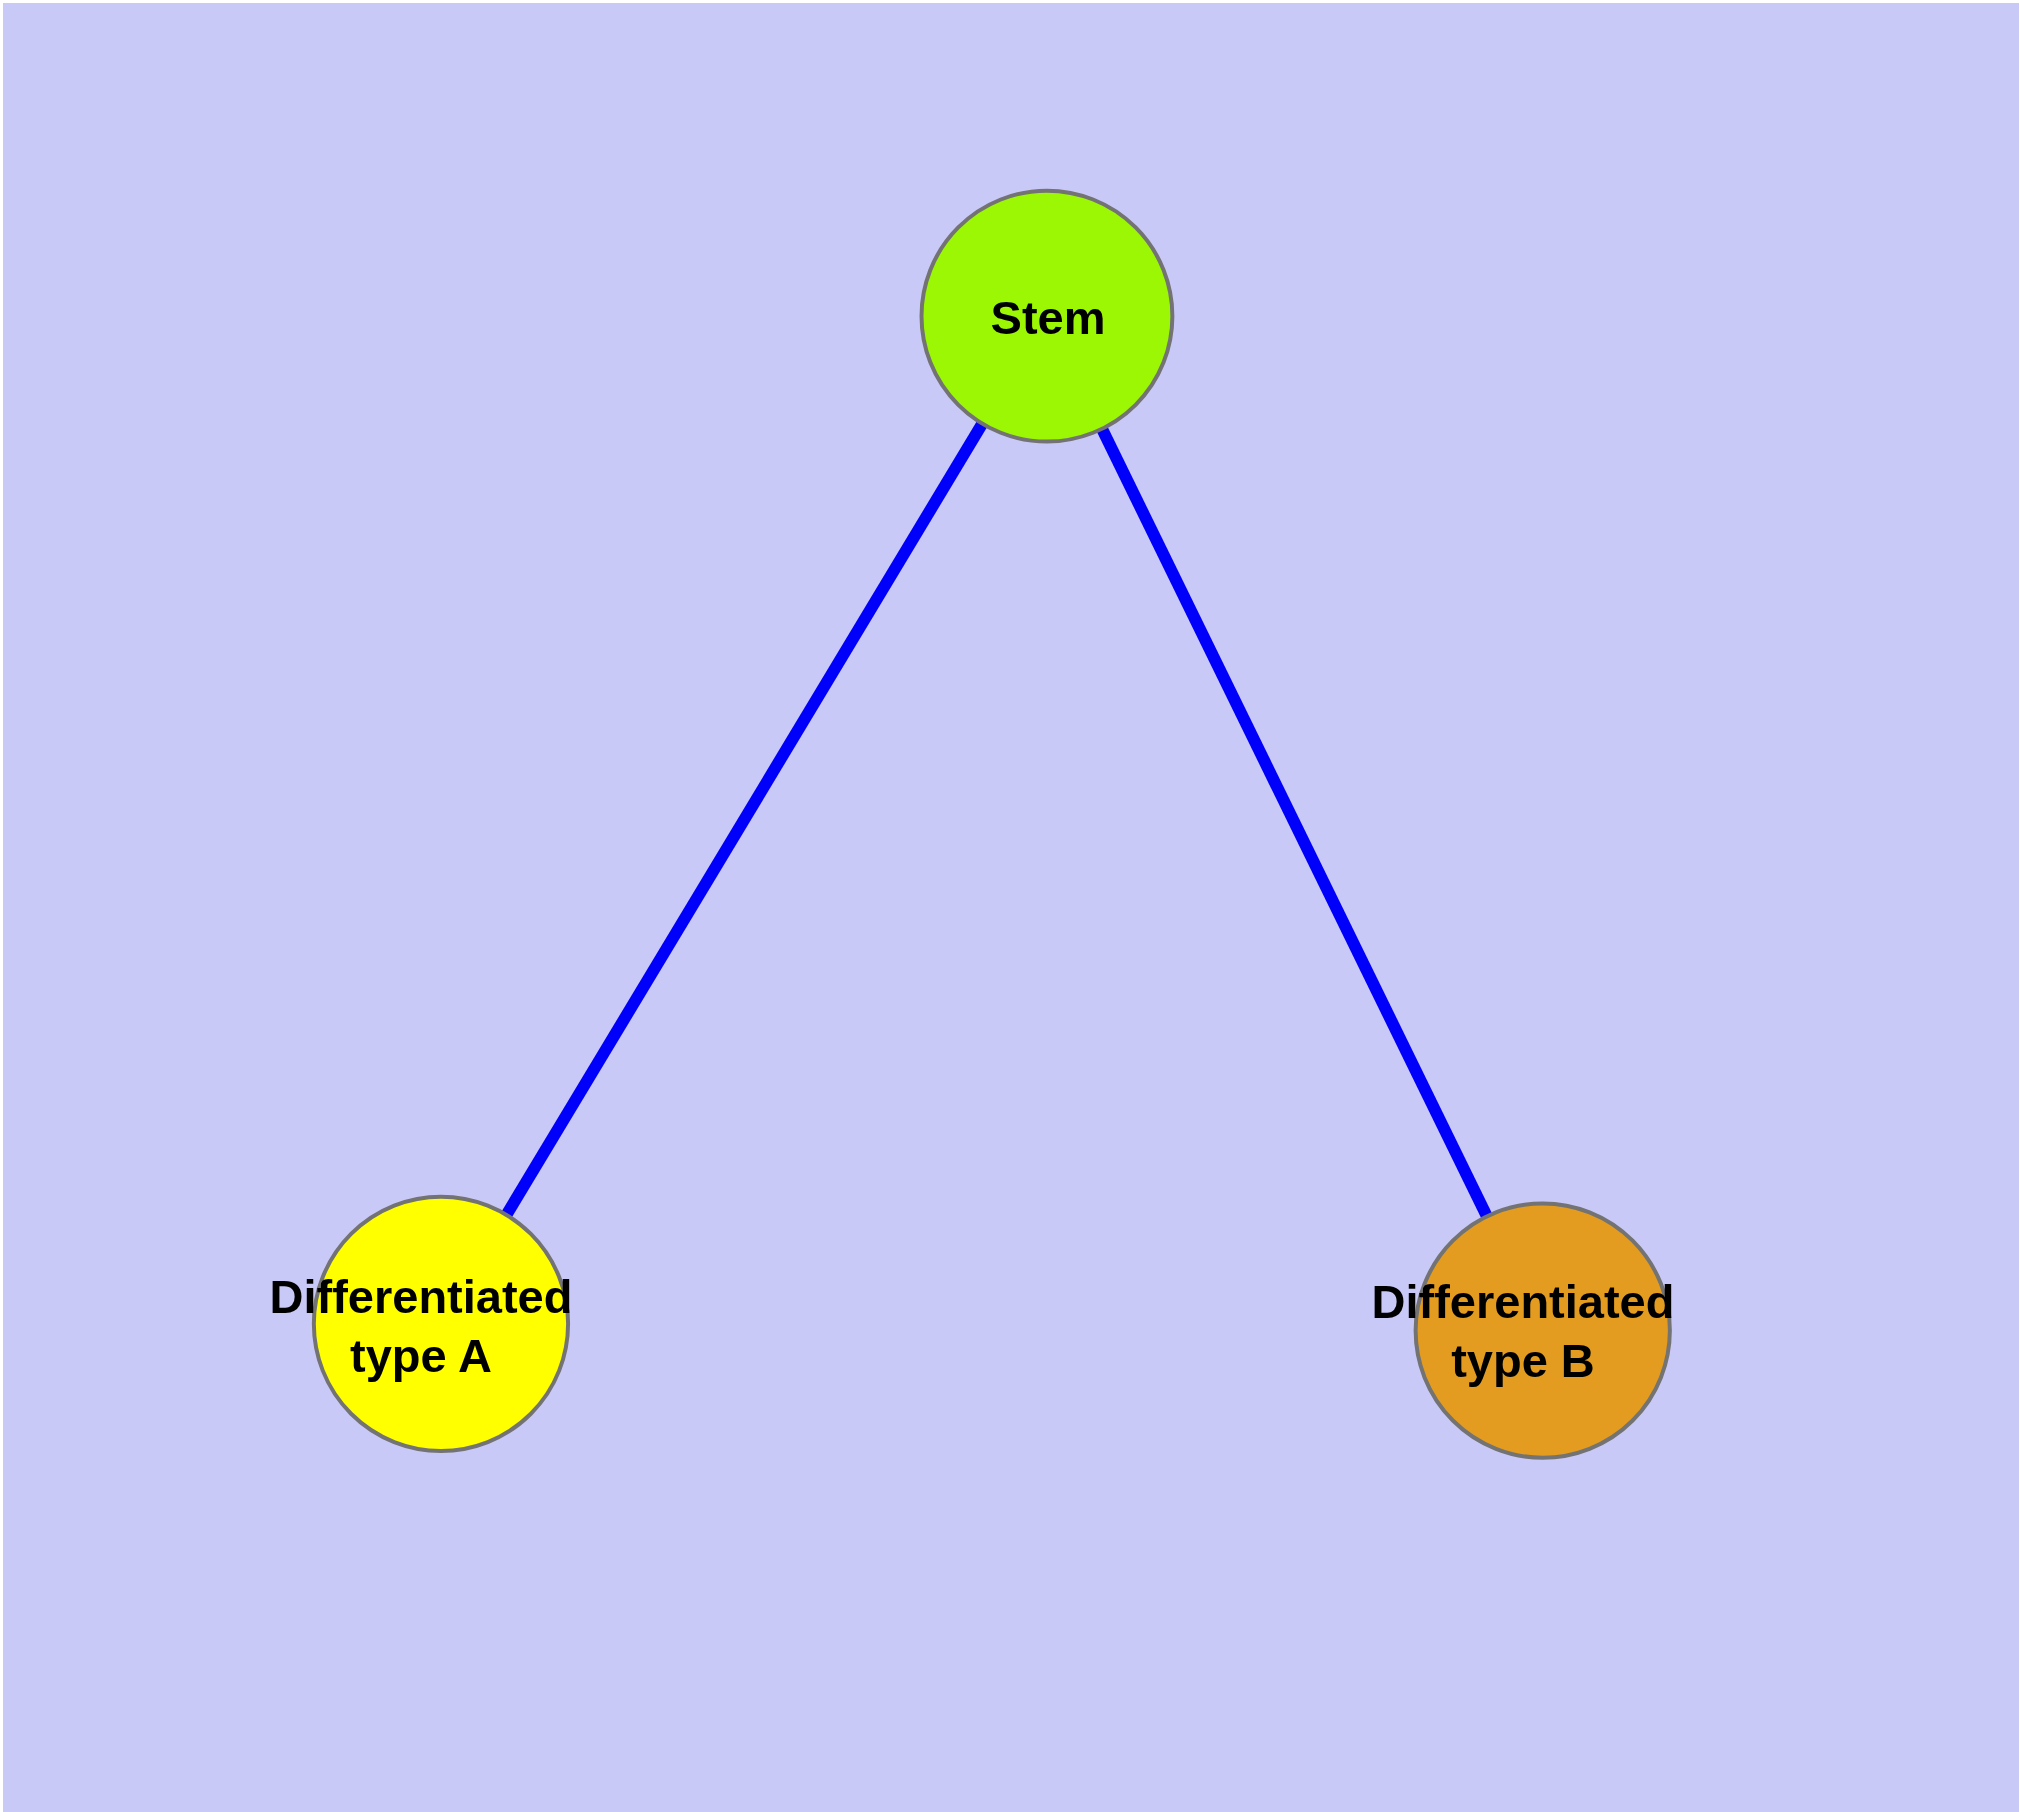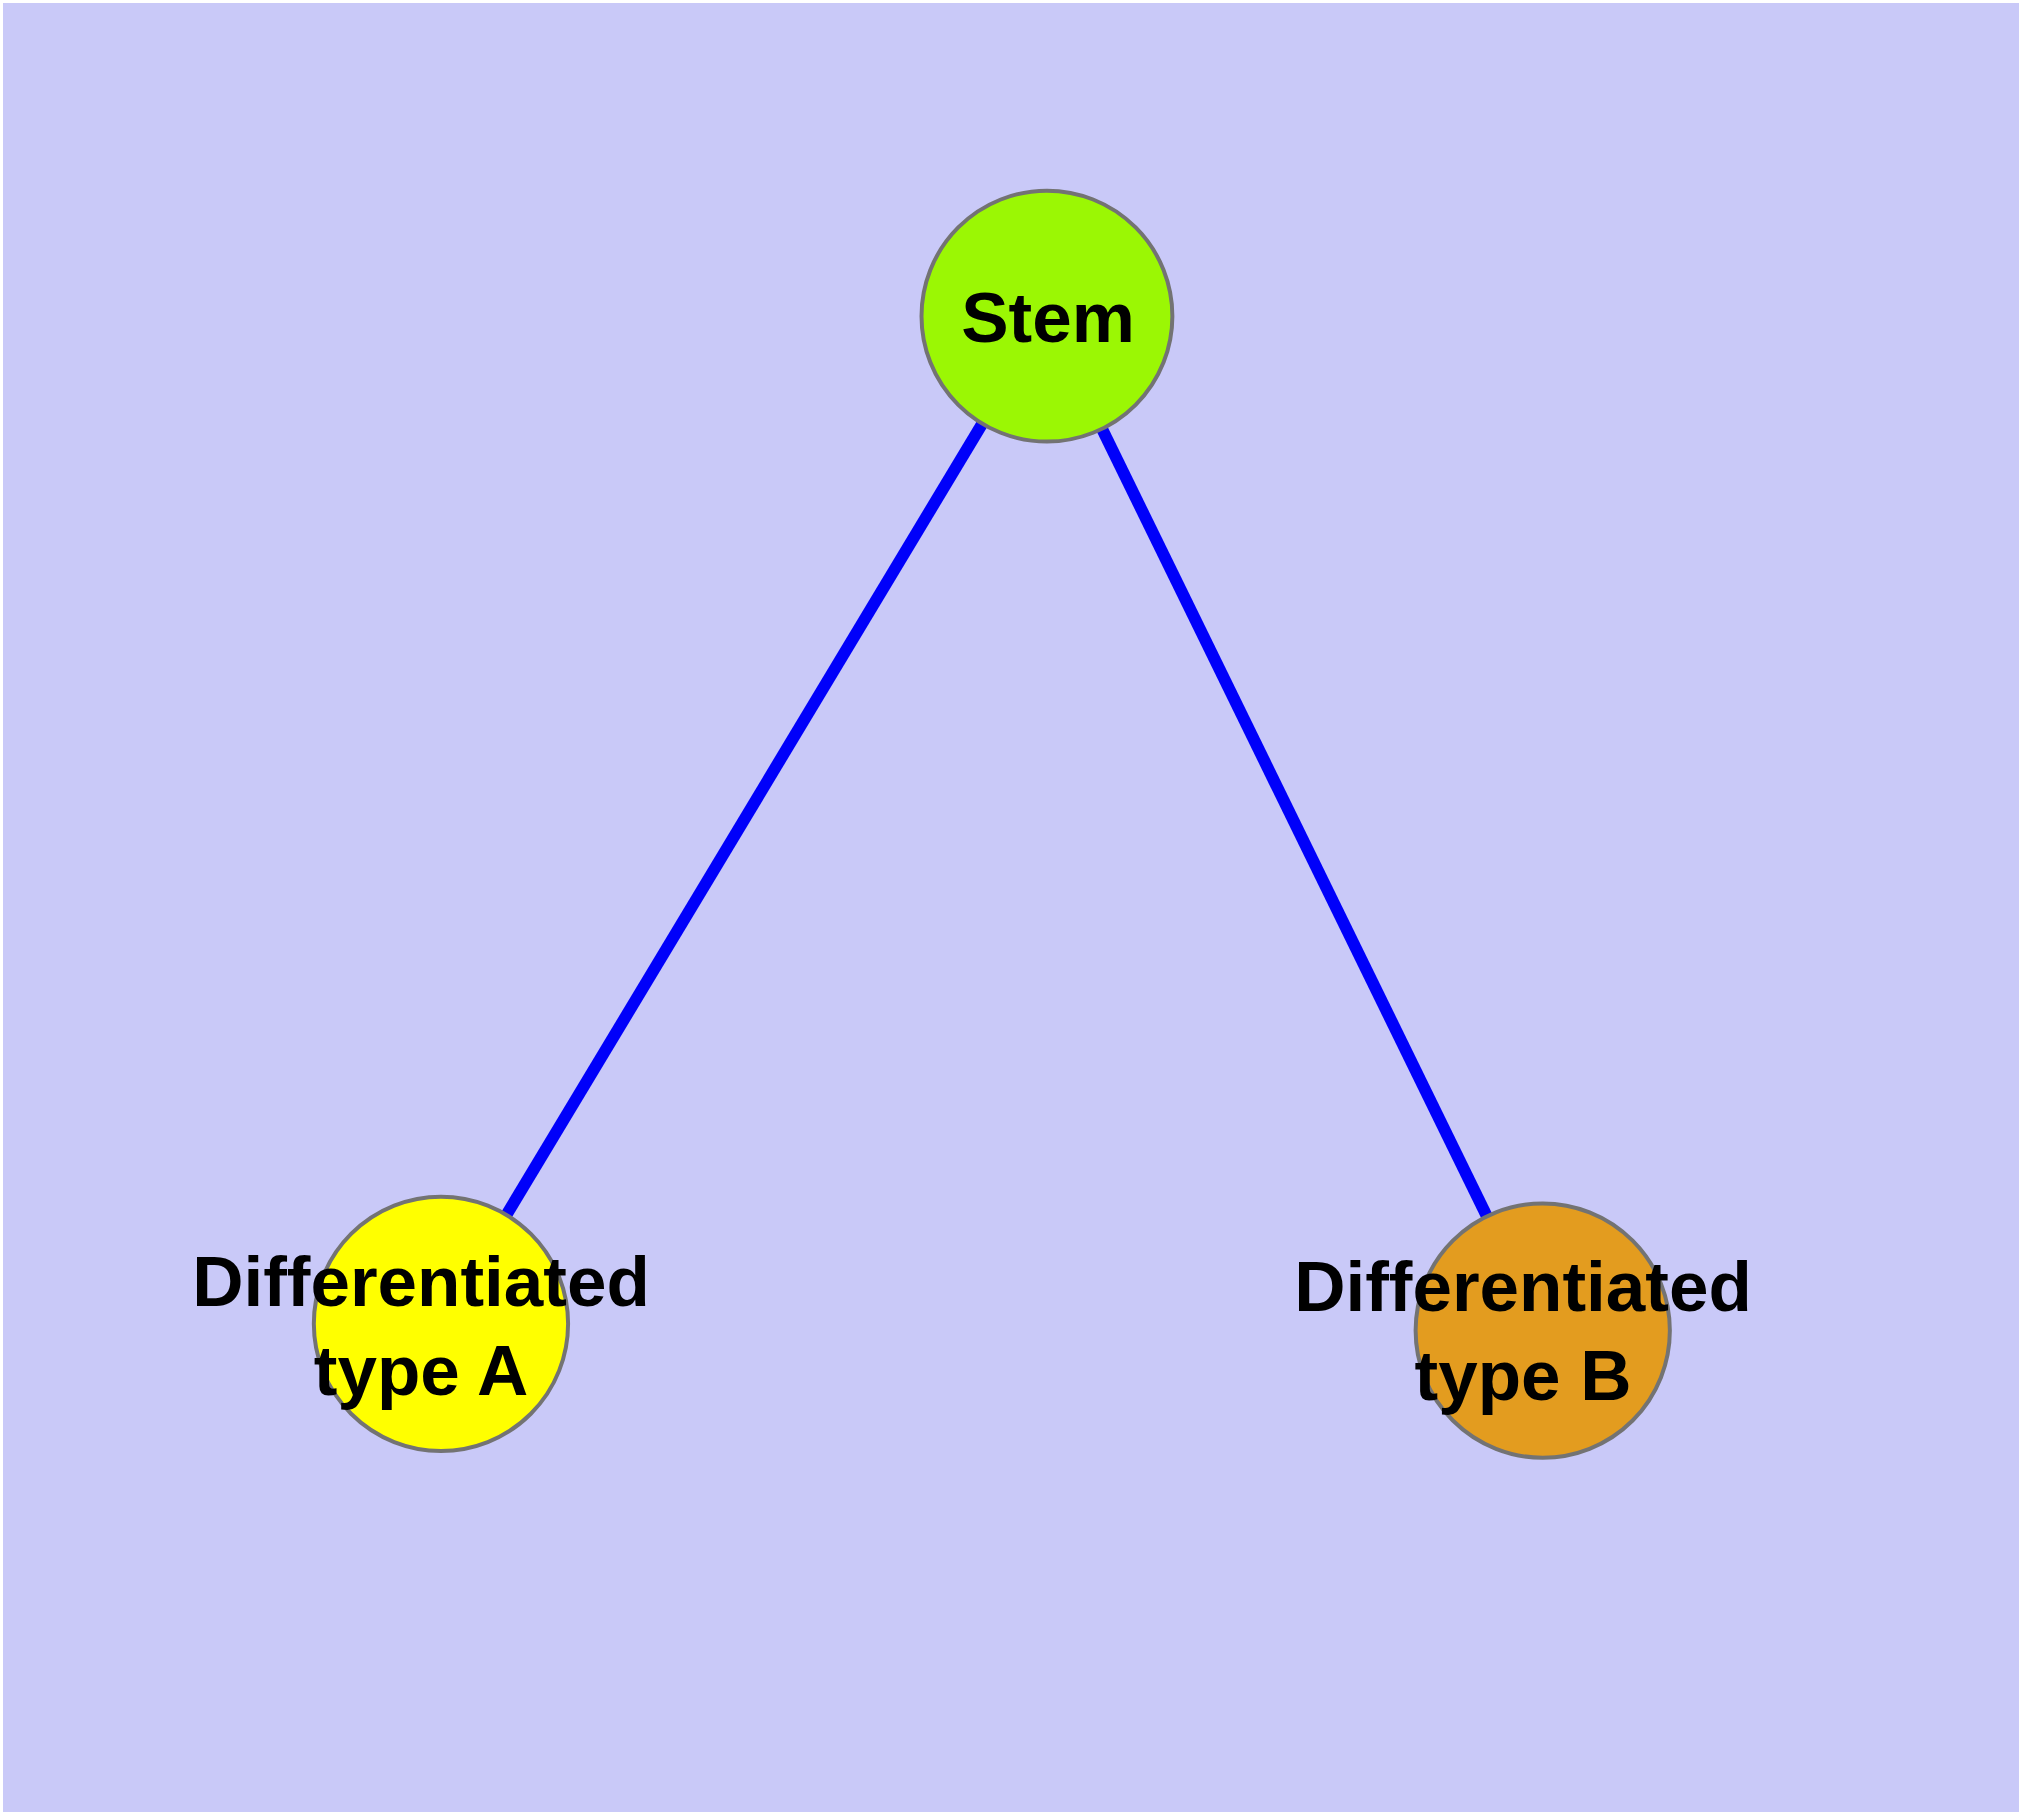--- a/index.html
+++ b/index.html
@@ -33,21 +33,21 @@
     left: 0;
     top: 0;
     width: 2021px;
     height: 1812px;
     pointer-events: none;
   }
   .node-label {
     position: absolute;
     transform: translate(-50%, -50%);
     font-weight: bold;
-    font-size: 71px;
+    font-size: 47px;
     line-height: 1.25;
     text-align: center;
     white-space: pre-line;
     letter-spacing: 0;
   }
 </style>
 </head>
 <body style="background: rgb(255, 255, 255);">
 
 <div class="page">

